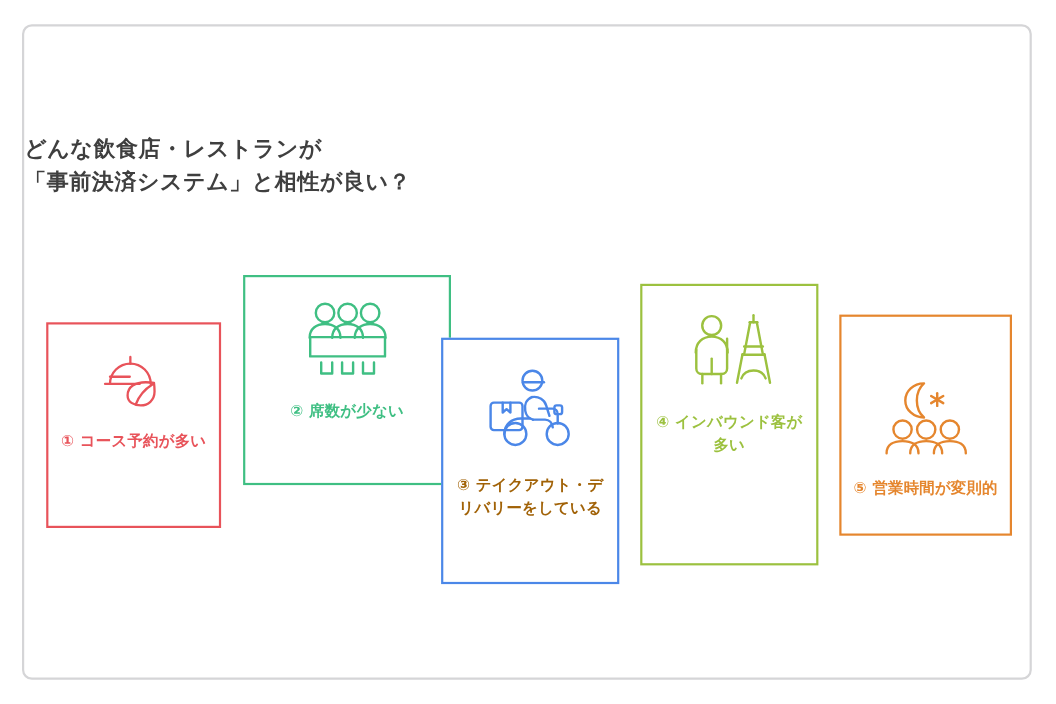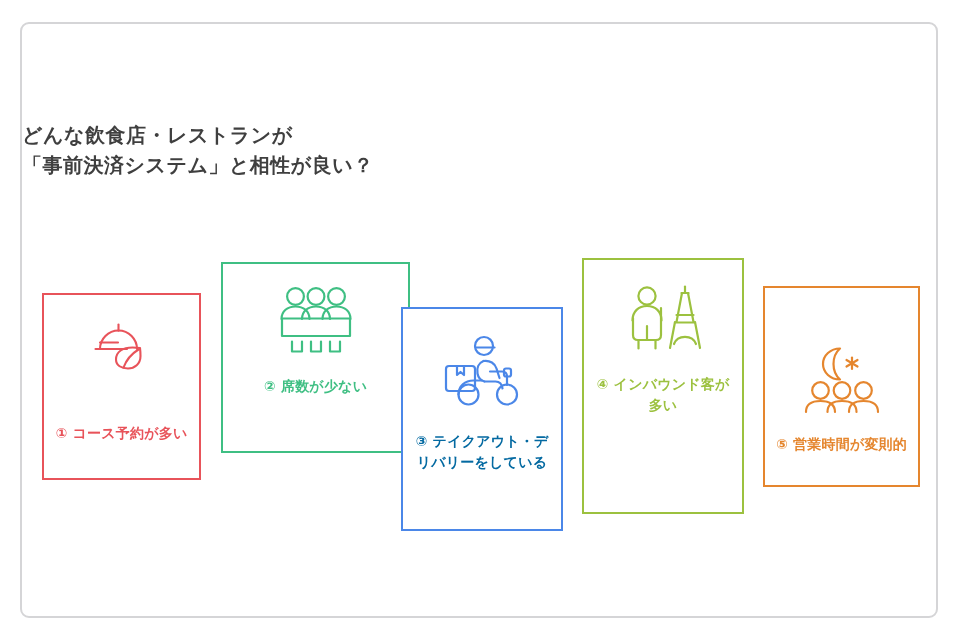--- a/index.html
+++ b/index.html
@@ -47,25 +47,25 @@
     text-align: center;
     font-size: 14px;
     font-weight: bold;
     line-height: 21px;
     letter-spacing: 0.2px;
     padding: 0 8px;
     word-break: break-all;
   }
 
   
-  #card-1 { left: 20px;  top: 269px; width: 159px; height: 187px; gap: 32px; }
+  #card-1 { left: 20px;  top: 269px; width: 159px; height: 187px; }
   #card-1 .card-icon  { margin-top: 24px; }
   #card-1 .card-label { margin-top: 14px; }
 
-  #card-2 { left: 199px; top: 238px; width: 189px; height: 191px; }
+  #card-2 { left: 199px; top: 226px; width: 189px; height: 191px; }
   #card-2 .card-icon  { margin-top: 22px; }
   #card-2 .card-label { margin-top: 16px; }
 
   #card-3 { left: 379px; top: 283px; width: 162px; height: 224px; }
   #card-3 .card-icon  { margin-top: 26px; }
   #card-3 .card-label { margin-top: 18px; }
 
   #card-4 { left: 560px; top: 234px; width: 162px; height: 256px; align-items: flex-end; }
   #card-4 .card-icon  { margin-top: 22px; }
   #card-4 .card-label { margin-top: 16px; }
@@ -132,21 +132,21 @@
           <path d="M45.5 26 C40.5 28 38.5 33 39.5 38.5 C40.2 42.5 43 45.5 46.5 46.5"></path>
           <path d="M46.5 46.5 L57.5 46.5 C61.5 46.5 64 49.5 64.5 53.5"></path>
           <path d="M52 36.5 L64 36.5 C67 36.5 69 38.5 69 41.5 L69 50"></path>
           <rect x="66" y="33.5" width="7" height="8" rx="2"></rect>
           <circle cx="30.5" cy="59.5" r="10"></circle>
           <circle cx="69" cy="59.5" r="10"></circle>
           <path d="M20.5 59.5 C20.5 51 27 45.5 35.5 45.5 L44 45.5"></path>
         </g>
       </svg>
     </span>
-    <span class="card-label" style="color: #0369a1;">③ テイクアウト・デリバリーをしている</span>
+    <span class="card-label" style="color: #a16207;">③ テイクアウト・デリバリーをしている</span>
   </div>
 
   <div class="card" id="card-4" style="border-color: rgb(156, 193, 63);">
     <span class="card-icon">
       <svg width="80" height="72" viewBox="0 0 80 72" fill="none">
         <g stroke="#9cc13f" stroke-width="2.2" stroke-linecap="round" stroke-linejoin="round">
           <circle cx="24" cy="14" r="8.6"></circle>
           <path d="M9.5 38.5 C9.5 29.5 15.5 24 24 24 C32.5 24 38.5 29.5 38.5 38.5"></path>
           <path d="M10 36 L10 53 C10 56 12 58 15 58 L33 58 C36 58 38 56 38 53 L38 36"></path>
           <line x1="24" y1="44" x2="24" y2="58"></line>

